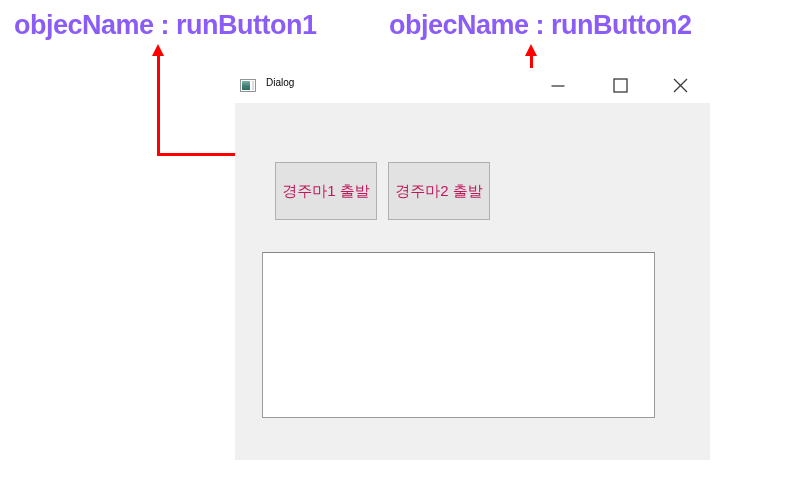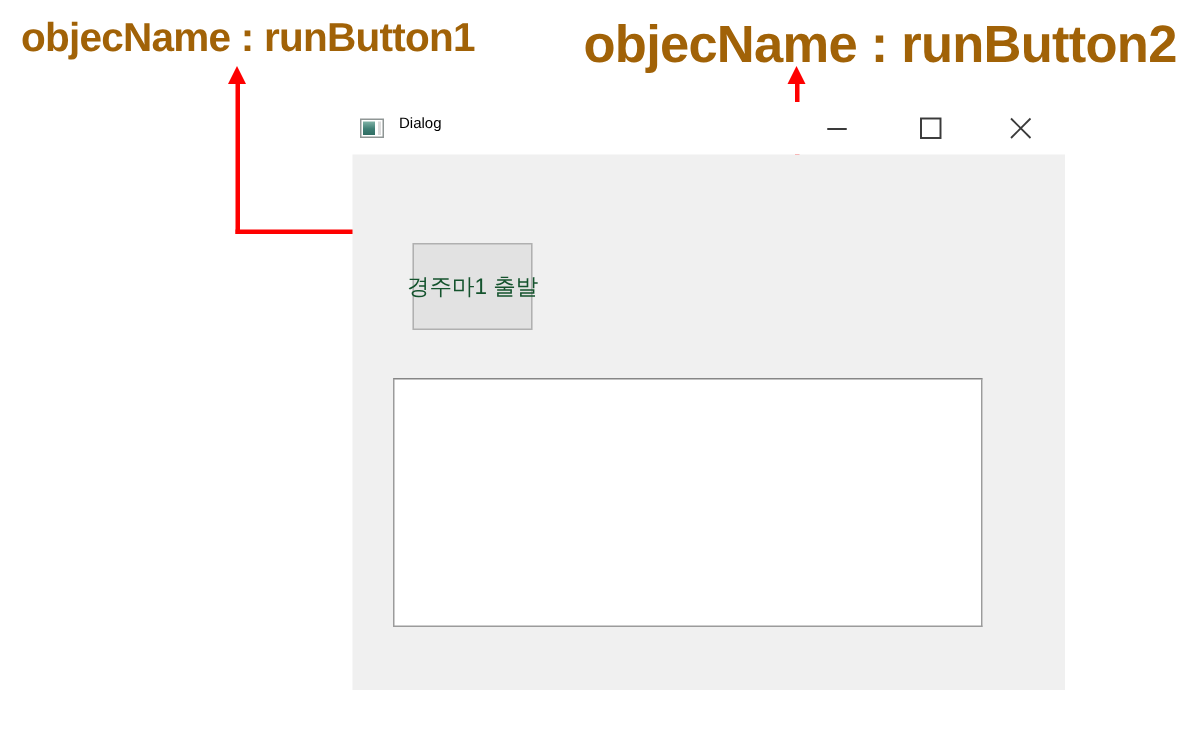--- a/index.html
+++ b/index.html
@@ -8,26 +8,26 @@
     position:relative;
     background:#ffffff;
     font-family:"Liberation Sans", sans-serif;
     overflow:hidden;
   }
 
   
   .annotation {
     position:absolute;
     font-weight:bold;
-    color:#a16207;
+    color:#8b5cf6;
     white-space:nowrap;
     letter-spacing:-0.5px;
   }
   .ann-run1 { left:14px;  top:10px; font-size:27px; }
-  .ann-run2 { left:389px; top:10px; font-size:35px; }
+  .ann-run2 { left:389px; top:10px; font-size:27px; }
   .ann-browser { left:304px; top:427px; font-size:24px; }
 
   
   .arrow-seg { position:absolute; background:#fe0000; }
   .a1-v { left:157px; top:56px;  width:3px;   height:100px; }
   .a1-h { left:157px; top:153px; width:118px; height:3px; }
   .a1-head { position:absolute; left:152px; top:44px; width:0; height:0;
              border-left:6.5px solid transparent; border-right:6.5px solid transparent;
              border-bottom:12px solid #fe0000; }
   .a2-v { left:530px; top:56px;  width:3px;  height:97px; }
@@ -72,23 +72,23 @@
   .ctrl-max   { left:362px; }
   .ctrl-close { left:422px; }
   .ctrl svg { display:block; }
 
   .dialog-body {
     position:absolute; left:0; top:35px; width:475px; height:357px;
     background:#f0f0f0;
   }
 
   .run-btn {
-    position:absolute; top:59px; width:80px; height:58px;
+    position:absolute; top:59px; width:102px; height:58px;
     background:#e2e2e2; border:1px solid #b0b0b0;
-    font-size:15px; color:#14532d;
+    font-size:15px; color:#be185d;
     display:flex; align-items:center; justify-content:center;
     white-space:nowrap;
     font-family:"Liberation Sans", sans-serif;
   }
   .run-btn-1 { left:40px; }
   .run-btn-2 { left:153px; }
 
   .text-browser {
     position:absolute; left:27px; top:149px; width:393px; height:166px;
     background:#ffffff;
@@ -147,16 +147,17 @@
         <svg width="15" height="15" viewBox="0 0 15 15">
           <line x1="1" y1="1" x2="14" y2="14" stroke="#3a3a3a" stroke-width="1.2"></line>
           <line x1="14" y1="1" x2="1" y2="14" stroke="#3a3a3a" stroke-width="1.2"></line>
         </svg>
       </span>
     </button>
   </div>
 
   <div class="dialog-body">
     <button class="run-btn run-btn-1">경주마1 출발</button>
+    <button class="run-btn run-btn-2">경주마2 출발</button>
     <div class="text-browser"></div>
   </div>
 
 </div>
 
 </body></html>

